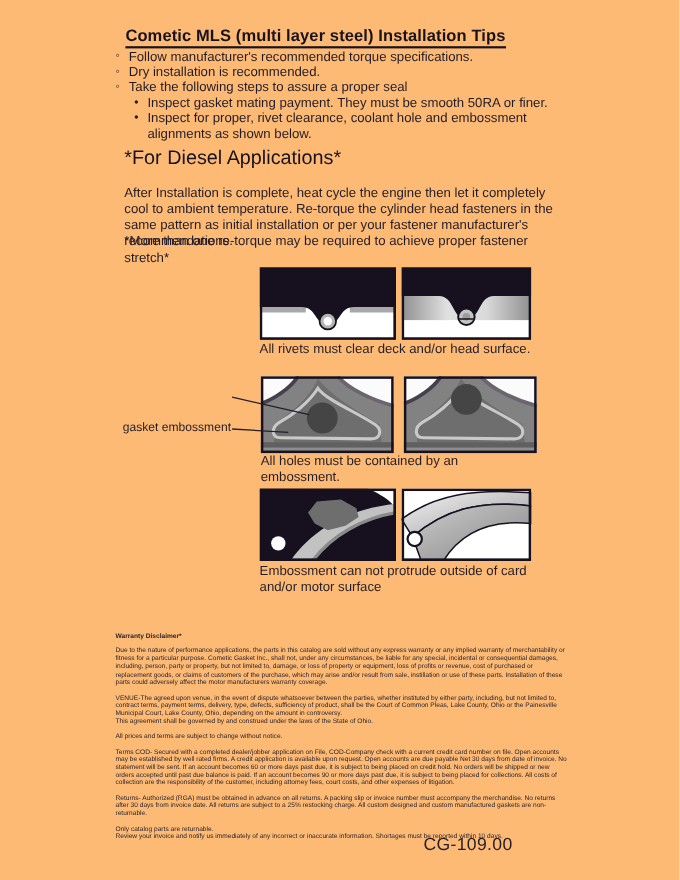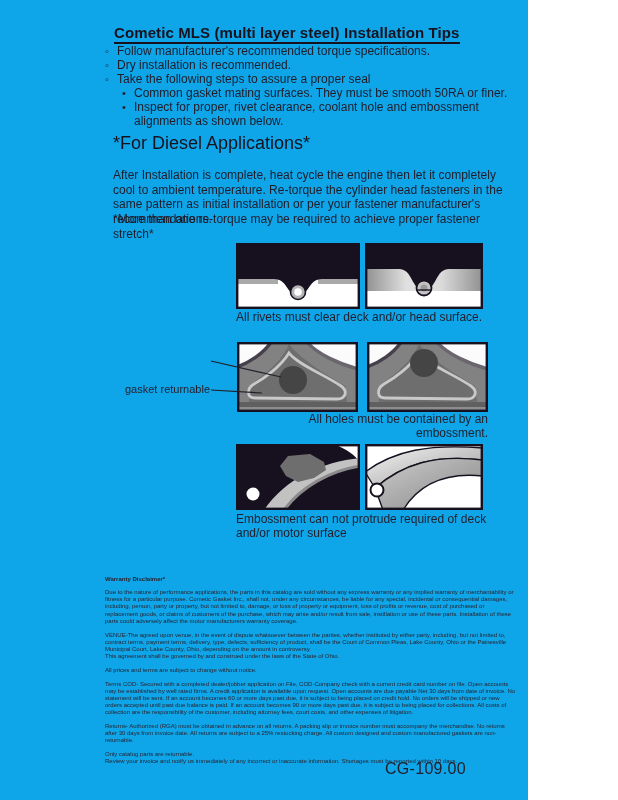--- a/index.html
+++ b/index.html
@@ -1,18 +1,18 @@
 <!DOCTYPE html>
 <html><head>
 <meta charset="utf-8">
 <style>
   * { box-sizing: border-box; margin: 0; padding: 0; }
   html, body { background: #ffffff; }
   body { font-family: "Liberation Sans", "DejaVu Sans", sans-serif; color: #201a26; }
-  .page { position: relative; width: 528px; height: 800px; background: #0ea5e9; overflow: hidden; }
+  .page { position: relative; width: 618px; height: 800px; background: #fdba74; overflow: hidden; }
 
   
   .title {
     position: absolute; left: 114px; top: 24px;
     font-size: 15px; font-weight: 700; color: #18121e;
     border-bottom: 2px solid #18121e; padding-bottom: 1px; letter-spacing: .1px;
   }
   .tips { position: absolute; left: 105px; top: 44px; width: 430px; list-style: none; }
   .tips li { position: relative; font-size: 12px; line-height: 14px; padding-left: 12px; color: #221c28; }
   .tips li.main::before { content: "◦"; position: absolute; left: 0; top: 0; font-size: 11px; }
@@ -45,21 +45,21 @@
 <body>
 
 <div class="page">
 
   <h1 class="title">Cometic MLS (multi layer steel) Installation Tips</h1>
 
   <ul class="tips">
     <li class="main">Follow manufacturer's recommended torque specifications.</li>
     <li class="main">Dry installation is recommended.</li>
     <li class="main">Take the following steps to assure a proper seal</li>
-    <li class="sub">Common gasket mating surfaces.  They must be smooth 50RA or finer.</li>
+    <li class="sub">Inspect gasket mating payment.  They must be smooth 50RA or finer.</li>
     <li class="sub">Inspect for proper, rivet clearance, coolant hole and embossment alignments as shown below.</li>
   </ul>
 
   <h2 class="diesel-heading">*For Diesel Applications*</h2>
   <p class="body-para p2">After Installation is complete, heat cycle the engine then let it completely cool to ambient temperature. Re-torque the cylinder head fasteners in the same pattern as initial installation or per your fastener manufacturer's recommendations.</p>
   <p class="body-para p3">*More than one re-torque may be required to achieve proper fastener stretch*</p>
 
   <span class="fig-label" style="left:298px; top:229px;">RIGHT</span>
   <span class="fig-label" style="left:424px; top:229px;">WRONG</span>
 
@@ -89,21 +89,21 @@
     <circle cx="59" cy="45" r="3.5" fill="#9a9a9a"></circle>
     <line x1="52.3" y1="47" x2="65.7" y2="47" stroke="#17111f" stroke-width="1.4"></line>
     <rect x="1.2" y="1.2" width="115.6" height="63.6" fill="none" stroke="#17111f" stroke-width="2.4"></rect>
   </svg>
 
   <p class="caption" style="left:236px; top:311px;">All rivets must clear deck and/or head surface.</p>
 
   <span class="fig-label" style="left:298px; top:329px;">RIGHT</span>
   <span class="fig-label" style="left:427px; top:329px;">WRONG</span>
 
-  <div class="side-label" style="top:384px;">gasket returnable</div>
+  <div class="side-label" style="top:384px;">gasket embossment</div>
 
   <svg class="panel" style="left:237px; top:342px;" width="121" height="70" viewBox="0 0 121 70">
     <rect width="121" height="70" fill="#828282"></rect>
     <path d="M0,0 H34 C27,11 12,21 0,25 Z" fill="#fbfbfb"></path>
     <path d="M70,0 H121 V27 C102,22 80,12 70,0 Z" fill="#fbfbfb"></path>
     <path d="M34,0 C27,11 12,21 0,25" stroke="#46404c" stroke-width="3.4" fill="none"></path>
     <path d="M70,0 C80,12 102,22 121,27" stroke="#6b656f" stroke-width="3.4" fill="none"></path>
     <path d="M52,2 C47,16 30,32 14,42 L12,60 H110 L108,44 C88,32 62,16 52,2 Z" fill="#6e6e6e"></path>
     <rect y="60" width="121" height="5" fill="#606060"></rect>
     <rect y="65" width="121" height="5" fill="#8d8d8d"></rect>
@@ -124,21 +124,21 @@
     <path d="M52,11 C44,24 28,36 17,42 C9,47 10,56 18,56 L100,57 C109,57 111,49 104,44 C88,33 60,22 52,11 Z" fill="none" stroke="#c9c9c9" stroke-width="2.8"></path>
     <circle cx="57" cy="21" r="14" fill="#454545"></circle>
     <rect x="1.2" y="1.2" width="118.6" height="67.6" fill="none" stroke="#17111f" stroke-width="2.4"></rect>
   </svg>
 
   <svg class="leader-overlay" viewBox="0 0 100 48">
     <line x1="6" y1="9" x2="76" y2="25" stroke="#241e2a" stroke-width="1.2"></line>
     <line x1="6" y1="38" x2="57" y2="41" stroke="#241e2a" stroke-width="1.2"></line>
   </svg>
 
-  <p class="caption" style="left:237px; top:413px; width:251px; text-align:right;">All holes must be contained by an embossment.</p>
+  <p class="caption" style="left:237px; top:413px; width:251px; text-align:left;">All holes must be contained by an embossment.</p>
 
   <span class="fig-label" style="left:298px; top:429px;">RIGHT</span>
   <span class="fig-label" style="left:424px; top:429px;">WRONG</span>
 
   <svg class="panel" style="left:236px; top:444px;" width="124" height="66" viewBox="0 0 124 66">
     <rect width="124" height="66" fill="#17111f"></rect>
     <path d="M124,0 H98 C110,5 119,11 124,18 Z" fill="#ffffff"></path>
     <path d="M124,22 C94,27 66,42 48,66 L28,66 C50,34 86,18 124,14 Z" fill="#c2c2c2"></path>
     <path d="M124,22 C94,27 66,42 48,66" stroke="#8b8b8b" stroke-width="3" fill="none"></path>
     <polygon points="52,12 74,10 88,18 90,26 78,34 62,38 50,32 44,22" fill="#6e6e6e"></polygon>
@@ -158,21 +158,21 @@
       </linearGradient>
     </defs>
     <rect width="118" height="66" fill="#ffffff"></rect>
     <path d="M0,28 C30,6 64,0 118,4 L118,16 C70,10 38,20 10,44 Z" fill="url(#gBandA)" stroke="#17111f" stroke-width="1.4"></path>
     <path d="M10,44 C38,20 70,10 118,16 L118,32 C80,28 54,40 38,66 H18 Z" fill="url(#gBandB)" stroke="#17111f" stroke-width="1.4"></path>
     <circle cx="12" cy="46" r="6.5" fill="#ffffff" stroke="#17111f" stroke-width="2"></circle>
     <rect x="1.2" y="1.2" width="115.6" height="63.6" fill="none" stroke="#17111f" stroke-width="2.4"></rect>
   </svg>
 
   <div class="caption" style="left:236px; top:513px; width:270px;">
-    <div>Embossment can not protrude required of deck</div>
+    <div>Embossment can not protrude outside of card</div>
     <div>and/or motor surface</div>
   </div>
 
   <div class="legal">
     <div class="legal-heading">Warranty Disclaimer*</div>
     <div class="para">
       <p>Due to the nature of performance applications, the parts in this catalog are sold without any express warranty or any implied warranty of merchantability or fitness for a particular purpose.  Cometic Gasket Inc., shall not, under any circumstances, be liable for any special, incidental or consequential damages, including, person, party or property, but not limited to, damage, or loss of property or equipment, loss of profits or revenue, cost of purchased or replacement goods, or claims of customers of the purchase, which may arise and/or result from sale, instillation or use of these parts.  Installation of these parts could adversely affect the motor manufacturers warranty coverage.</p>
     </div>
     <div class="para">
       <p>VENUE-The agreed upon venue, in the event of dispute whatsoever between the parties, whether instituted by either party, including, but not limited to, contract terms, payment terms, delivery, type, defects, sufficiency of product, shall be the Court of Common Pleas, Lake County, Ohio or the Painesville Municipal Court, Lake County, Ohio, depending on the amount in controversy.</p>

